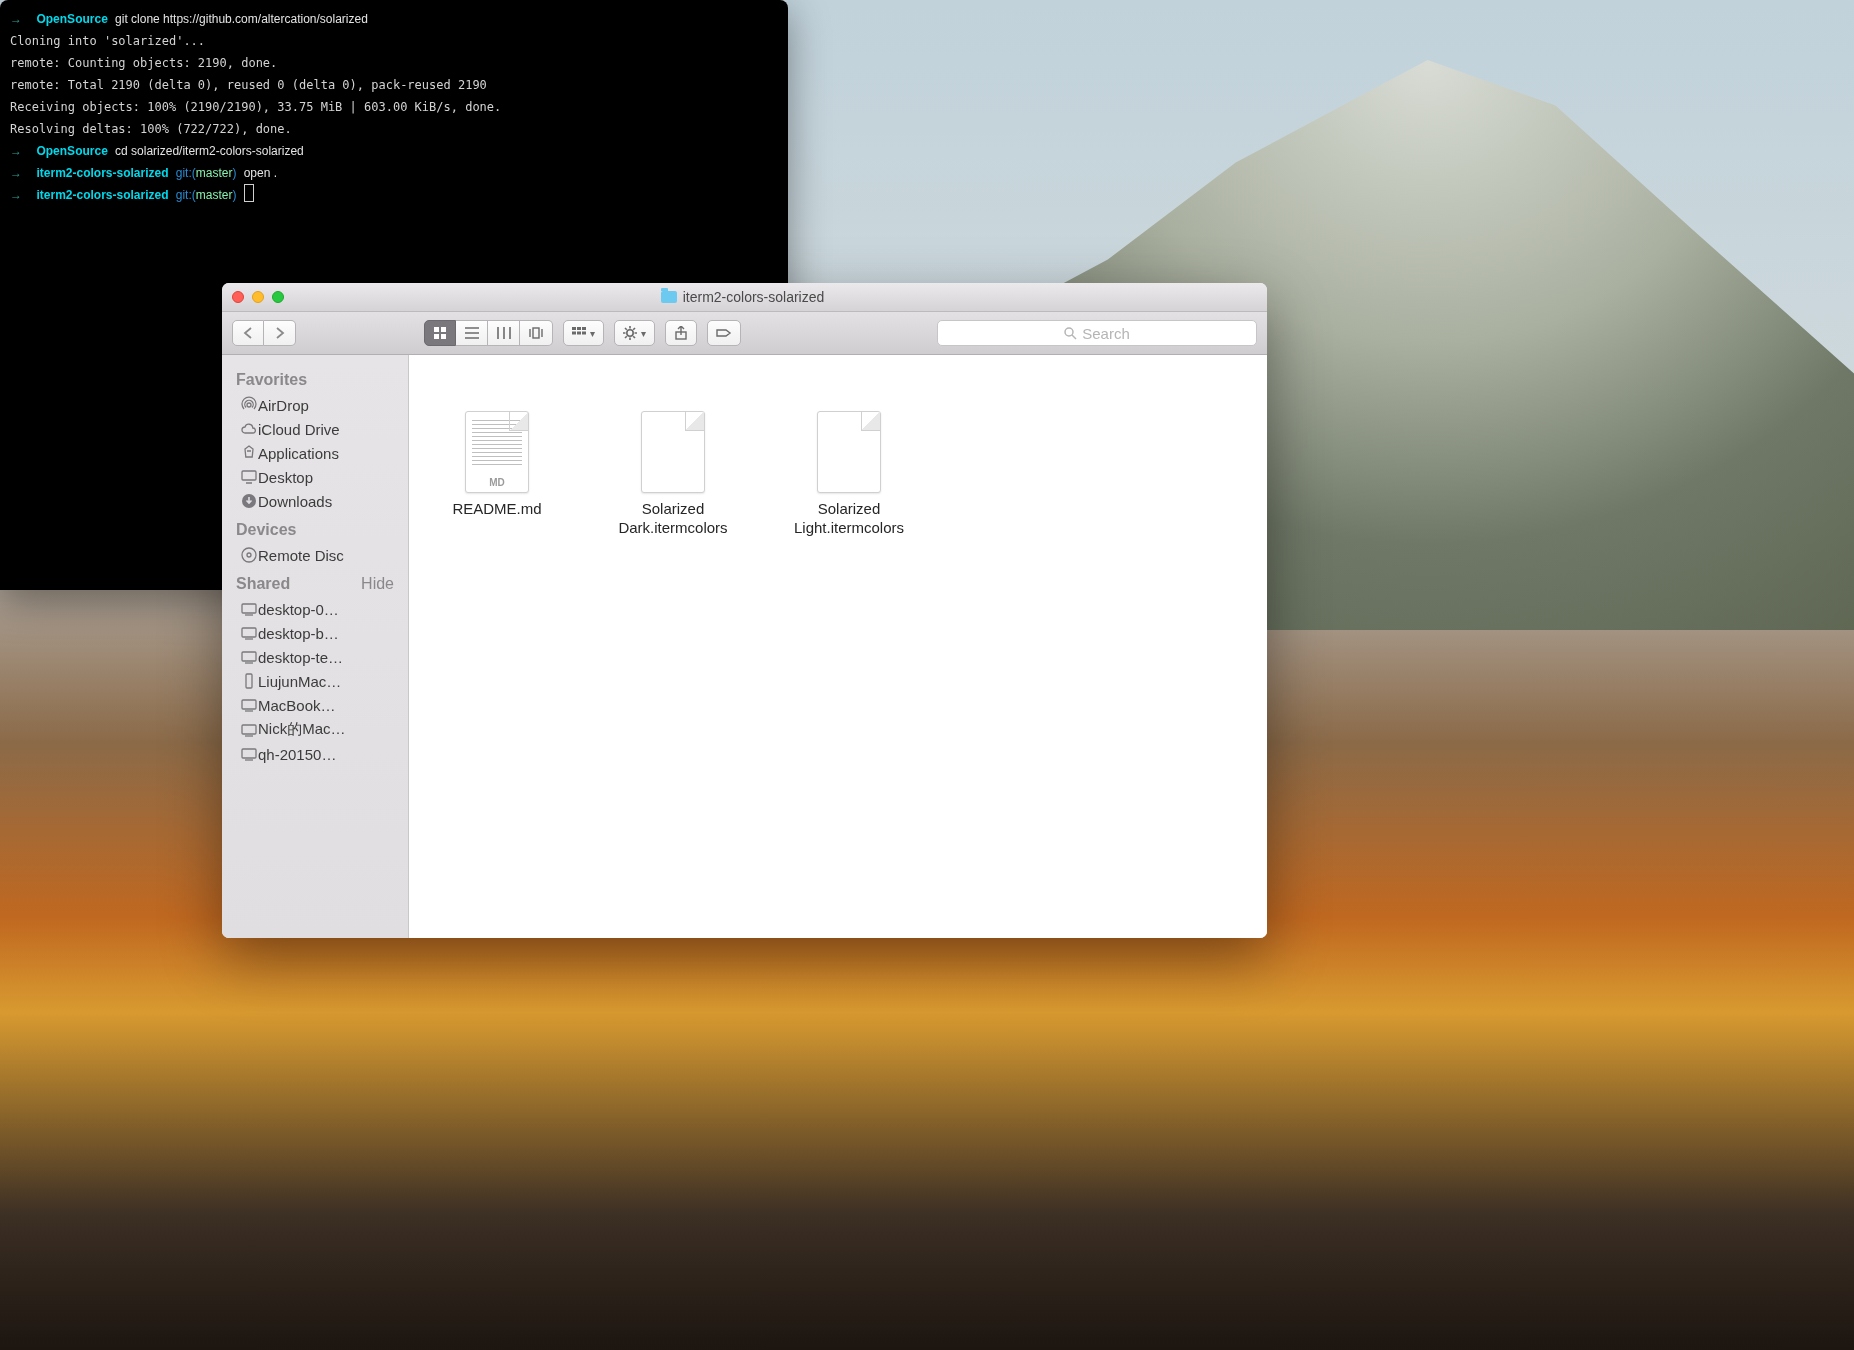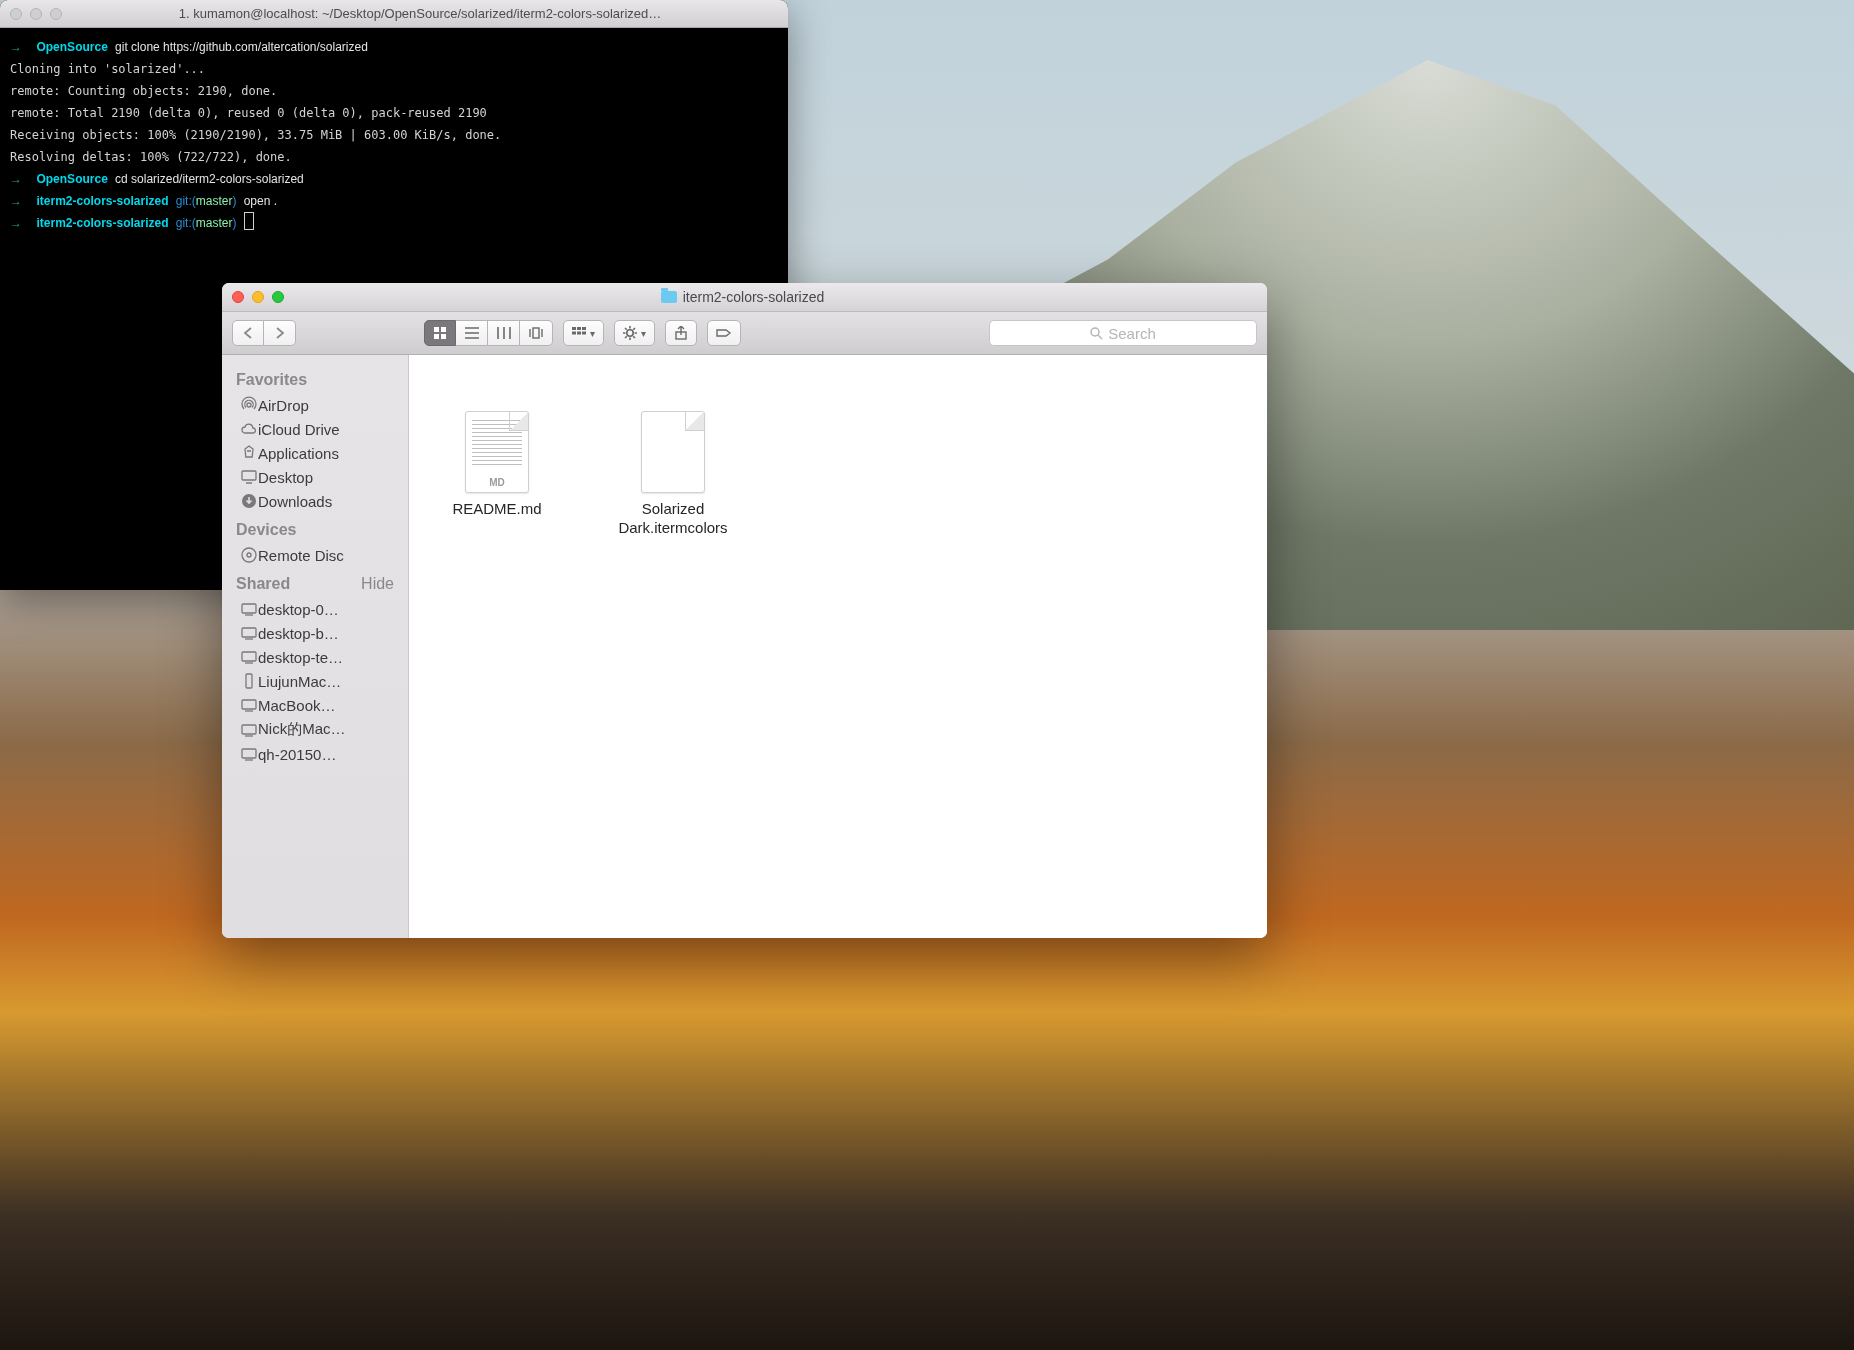--- a/index.html
+++ b/index.html
@@ -48,21 +48,21 @@
 .tb-btn{height:26px;min-width:32px;background:linear-gradient(#fdfdfd,#f0f0f0);
   border:1px solid #b6b4b7;display:flex;align-items:center;justify-content:center;
   color:#6a6a6a;font-size:14px;padding:0 8px;}
 .btn-group .tb-btn:first-child{border-radius:5px 0 0 5px;}
 .btn-group .tb-btn:last-child{border-radius:0 5px 5px 0;}
 .btn-group .tb-btn + .tb-btn{border-left:none;}
 .tb-btn.single{border-radius:5px;}
 .tb-btn.active{background:#7a787c;color:#fff;border-color:#6c6a6e;}
 .tb-spacer{flex:1;}
 .search{height:26px;border-radius:5px;background:#fff;border:1px solid #c7c5c8;
-  display:flex;align-items:center;gap:5px;padding:0 10px;color:#b5b5b5;width:268px;justify-content:center;font-size:15px;}
+  display:flex;align-items:center;gap:5px;padding:0 10px;color:#b5b5b5;width:320px;justify-content:center;font-size:15px;}
 .finder-main{flex:1;display:flex;min-height:0;}
 .sidebar{width:187px;background:linear-gradient(#e6e4e6,#e0dee0);padding:8px 0;
   border-right:1px solid #c9c7ca;overflow:hidden;font-size:14px;color:#444;}
 .side-head{color:#8a888b;font-size:16px;font-weight:600;padding:8px 14px 4px;
   display:flex;justify-content:space-between;align-items:center;}
 .side-head .hide{color:#8a888b;font-weight:400;}
 .side-item{display:flex;align-items:center;padding:3px 14px 3px 18px;
   color:#3c3c3c;font-size:15px;white-space:nowrap;overflow:hidden;text-overflow:ellipsis;}
 .side-icon{width:18px;height:18px;flex:0 0 18px;display:flex;align-items:center;justify-content:center;color:#7a787c;}
 .content{flex:1;background:#fff;padding:14px 18px;display:flex;gap:36px;align-items:flex-start;}
@@ -78,28 +78,20 @@
 .file-label{text-align:center;font-size:15px;color:#262626;line-height:19px;}
 svg{display:block;}
 </style>
 </head>
 <body>
 
 <div class="sky"></div>
 <div class="mountain"></div>
 
 <div class="terminal">
-  <div class="term-title">
-    <div class="traffic">
-      <div class="dot"></div>
-      <div class="dot"></div>
-      <div class="dot"></div>
-    </div>
-    <div class="term-title-text">1. kumamon@localhost: ~/Desktop/OpenSource/solarized/iterm2-colors-solarized…</div>
-  </div>
   <div class="term-body" id="term-body"><span class="arrow">→</span>  <span class="cyan">OpenSource</span> <span class="cmd">git clone https://github.com/altercation/solarized</span>
 Cloning into 'solarized'...
 remote: Counting objects: 2190, done.
 remote: Total 2190 (delta 0), reused 0 (delta 0), pack-reused 2190
 Receiving objects: 100% (2190/2190), 33.75 MiB | 603.00 KiB/s, done.
 Resolving deltas: 100% (722/722), done.
 <span class="arrow">→</span>  <span class="cyan">OpenSource</span> <span class="cmd">cd solarized/iterm2-colors-solarized</span>
 <span class="arrow">→</span>  <span class="cyan">iterm2-colors-solarized</span> <span class="blue">git:(</span><span class="red">master</span><span class="blue">)</span> <span class="cmd">open .</span>
 <span class="arrow">→</span>  <span class="cyan">iterm2-colors-solarized</span> <span class="blue">git:(</span><span class="red">master</span><span class="blue">)</span> <span class="cursor"></span>
 </div>
@@ -349,15 +341,19 @@
         <div class="file">
           <div class="file-icon md">
             <div class="lines"></div>
           </div>
           <div class="file-label">README.md</div>
         </div>
         <div class="file">
           <div class="file-icon blank"></div>
           <div class="file-label">Solarized Dark.itermcolors</div>
         </div>
+        <div class="file">
+          <div class="file-icon blank"></div>
+          <div class="file-label">Solarized Light.itermcolors</div>
+        </div>
       </div>
   </div>
 </div>
 
 </body></html>

